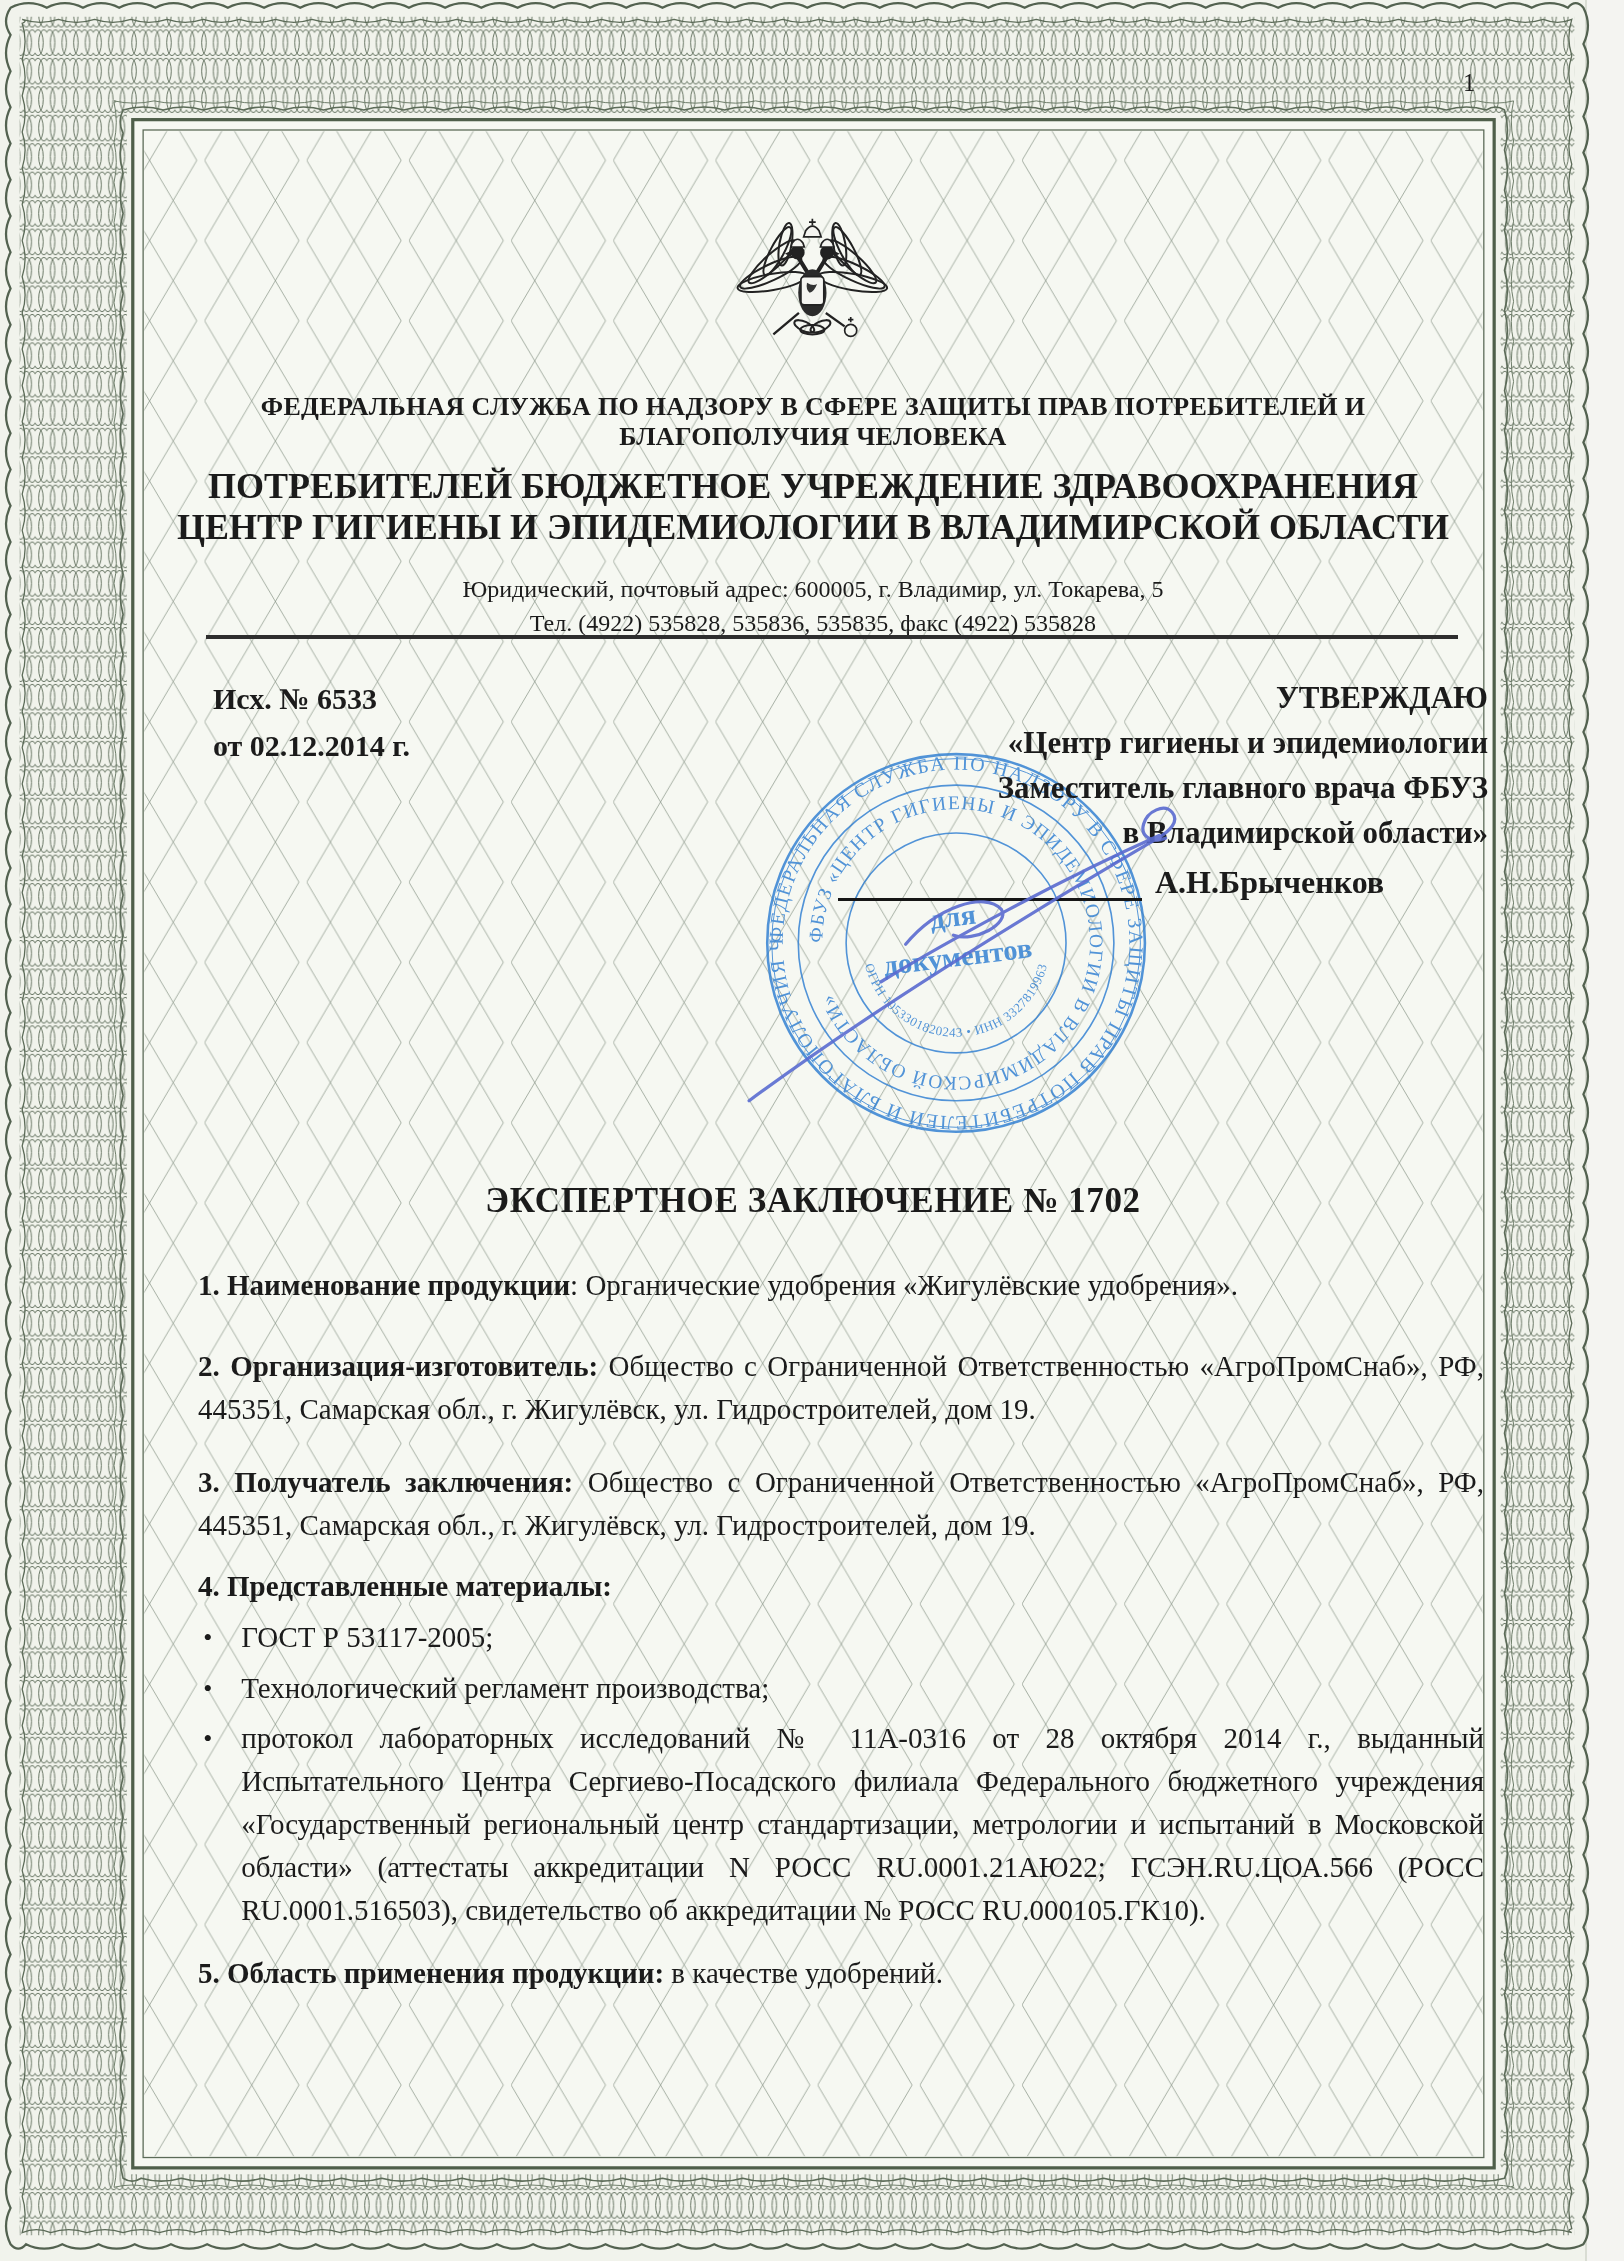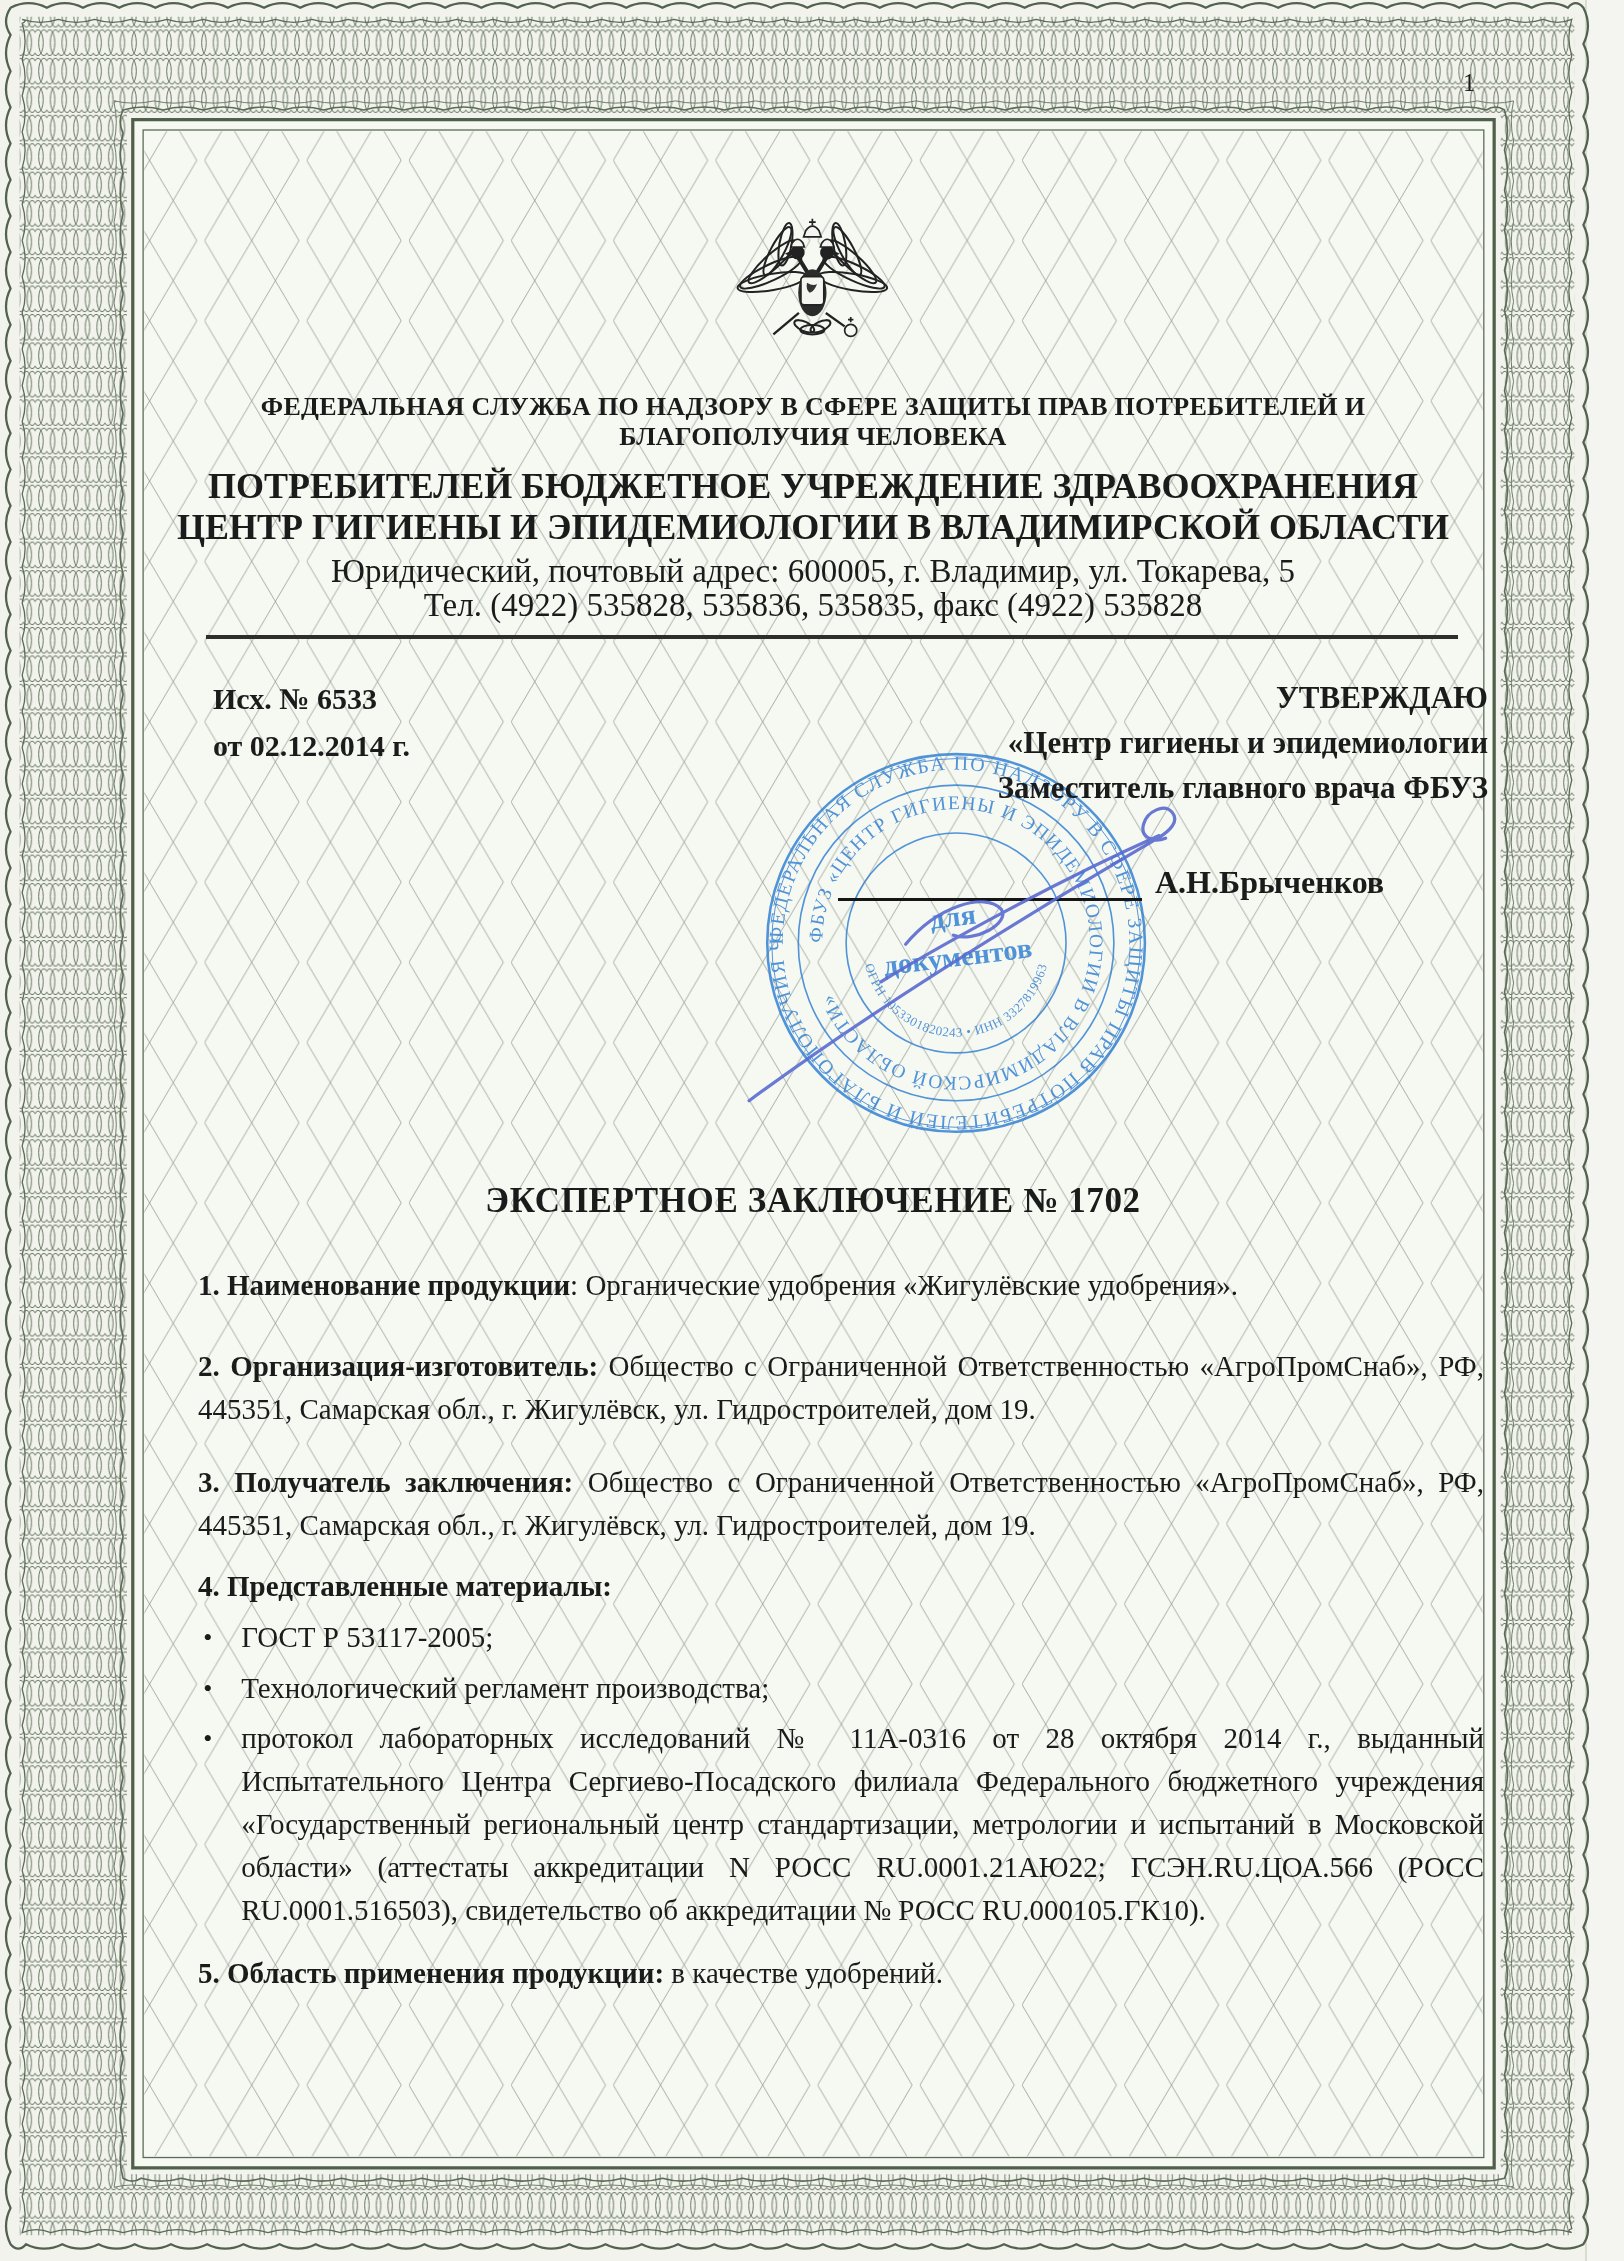--- a/index.html
+++ b/index.html
@@ -9,21 +9,21 @@
   }
   .layer{position:absolute;left:0;top:0;width:1625px;height:2261px;}
   svg{display:block;}
   .abs{position:absolute;}
   .ctr{text-align:center;}
   .b{font-weight:bold;}
   
   .page-num{left:1463px;top:69px;font-size:24.6px;}
   .banner{left:155px;top:392px;width:1316px;font-size:26px;font-weight:bold;letter-spacing:0.3px;}
   .orgname{left:155px;top:466px;width:1316px;font-size:36px;font-weight:bold;line-height:41px;}
-  .addr{left:155px;top:554px;width:1316px;font-size:33px;line-height:34px;}
+  .addr{left:155px;top:572px;width:1316px;font-size:24px;line-height:34px;}
   .rule{left:206px;top:635px;width:1252px;height:3.9px;background:#2e2e2e;}
   .refblock{left:213px;top:675px;font-size:30px;font-weight:bold;line-height:47px;}
   .approve{left:841px;top:675px;width:647px;font-size:31px;font-weight:bold;line-height:45px;text-align:right;}
   .sig-line{left:838px;top:898px;width:304px;height:0;border-top:3.2px solid #161616;}
   .sig-name{left:1155px;top:864px;font-size:32px;font-weight:bold;}
   .doc-title{left:155px;top:1181px;width:1316px;font-size:35px;font-weight:bold;letter-spacing:0.6px;}
   
   .bodytext{left:198px;top:1264px;width:1286px;font-size:29px;line-height:43px;text-align:justify;}
   .bodytext p{margin:0;}
   .p1{margin-bottom:38px !important;}
@@ -160,20 +160,21 @@
 
     <div class="abs refblock">
       <div>Исх. № 6533</div>
       <div>от 02.12.2014 г.</div>
     </div>
 
     <div class="abs approve">
       <div>УТВЕРЖДАЮ</div>
       <div>«Центр гигиены и эпидемиологии</div>
       <div>Заместитель главного врача ФБУЗ</div>
+      <div>в Владимирской области»</div>
     </div>
 
     <div class="abs sig-line"></div>
     <div class="abs sig-name">А.Н.Брыченков</div>
 
     <div class="abs doc-title ctr">ЭКСПЕРТНОЕ ЗАКЛЮЧЕНИЕ № 1702</div>
 
     <div class="abs bodytext">
       <p class="p1"><span class="b">1.  Наименование продукции</span><span>: Органические удобрения «Жигулёвские удобрения».</span></p>
       <p class="p2"><span class="b">2.  Организация-изготовитель:</span><span> Общество с Ограниченной Ответственностью «АгроПромСнаб», РФ, 445351, Самарская обл., г. Жигулёвск, ул. Гидростроителей, дом 19.</span></p>

